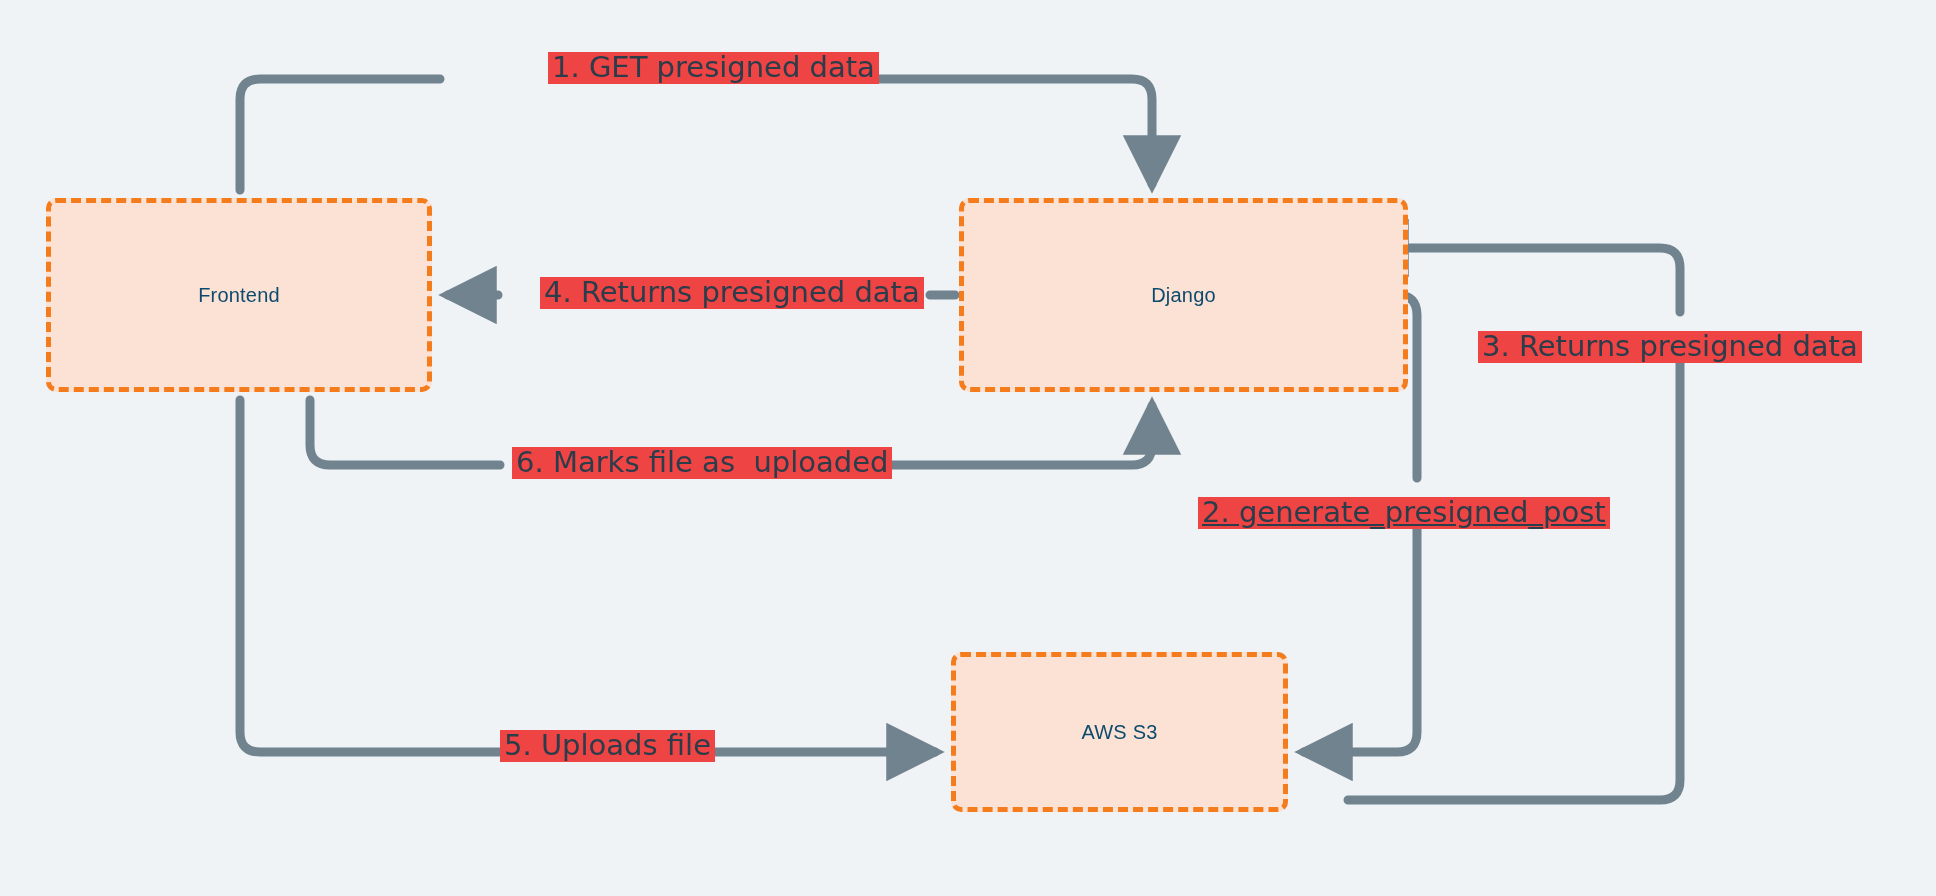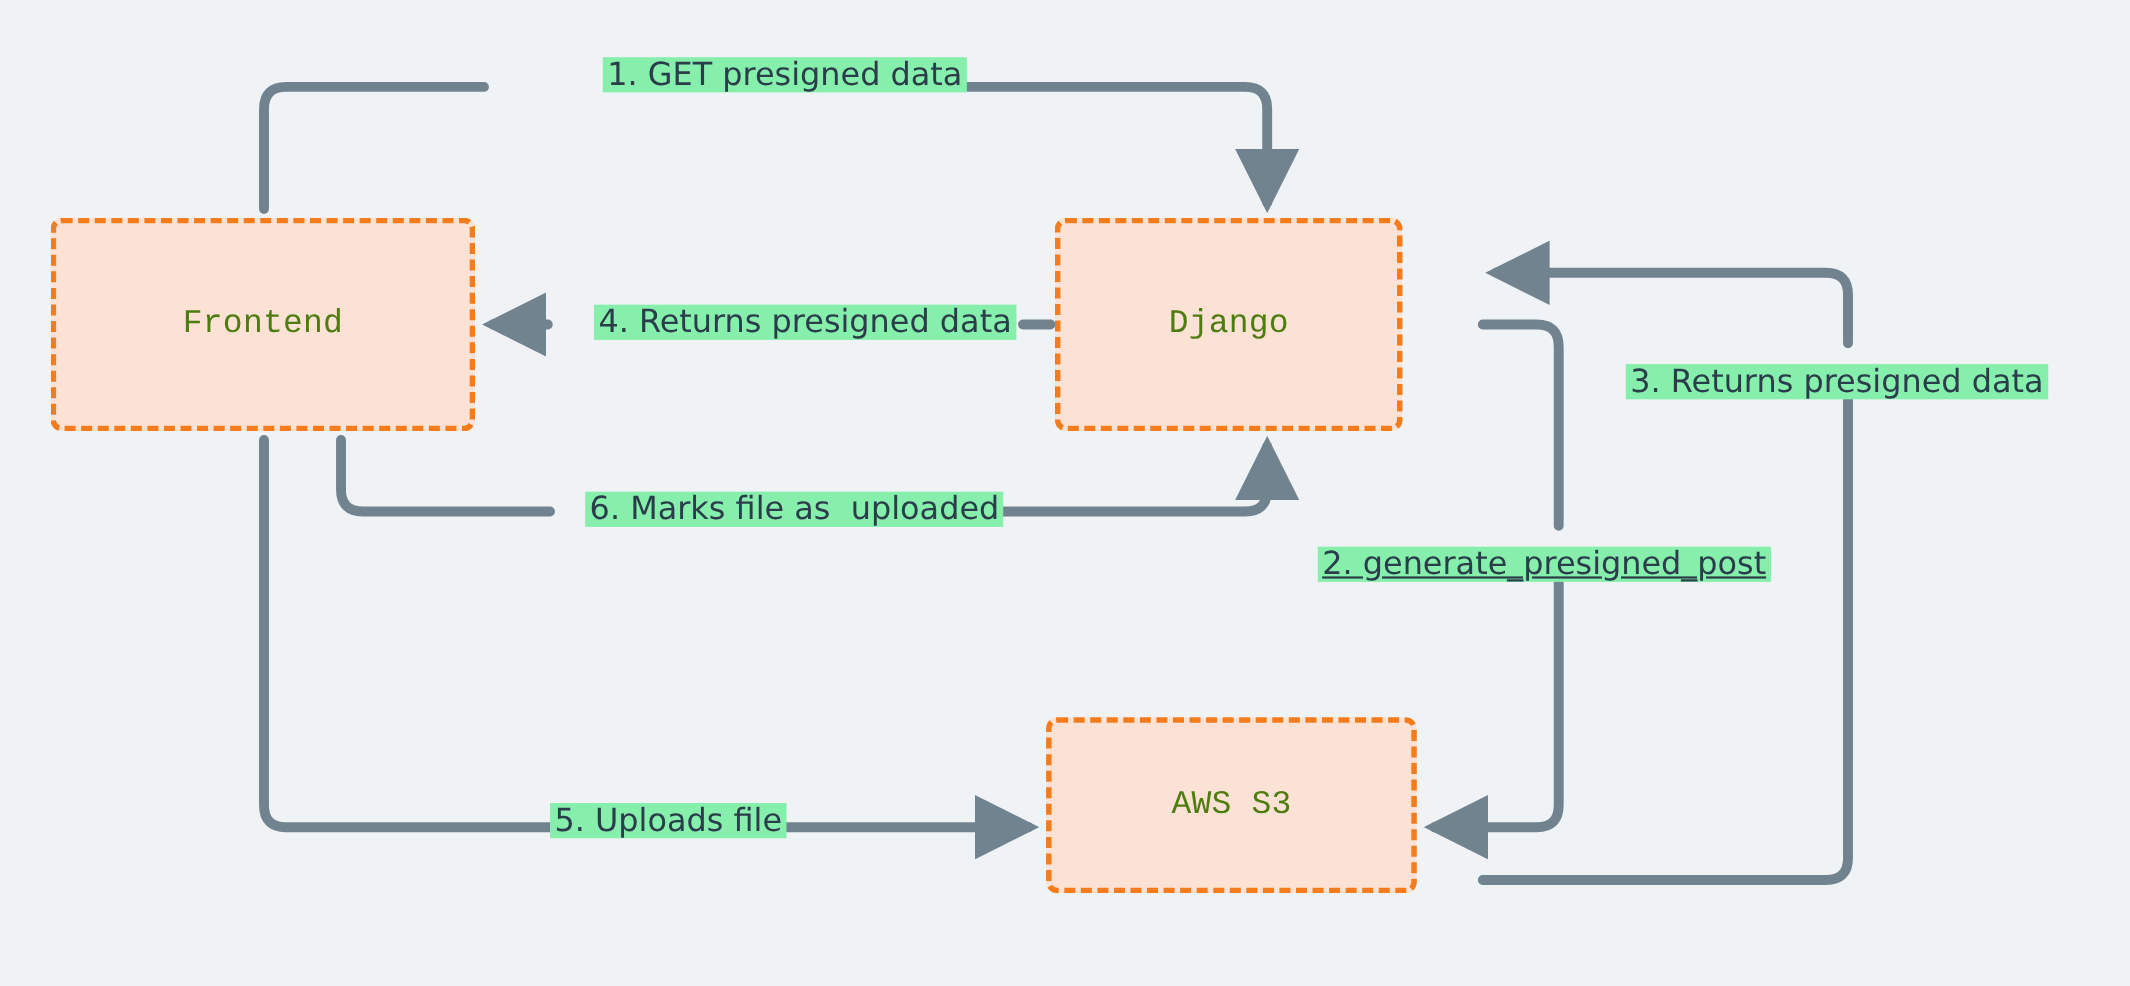--- a/index.html
+++ b/index.html
@@ -28,33 +28,33 @@
     position: absolute;
     box-sizing: border-box;
     background: #fce2d4;
     border: 5px dashed #f47c1c;
     border-radius: 10px;
     display: flex;
     align-items: center;
     justify-content: center;
   }
   .node-label {
-    font-size: 30px;
-    color: #4d7c0f;
-    font-family: Liberation Mono, monospace;
+    font-size: 20px;
+    color: #0c4a6e;
+    font-family: Liberation Sans, sans-serif;
     letter-spacing: 0.2px;
     white-space: pre;
   }
   .edge-label {
     position: absolute;
     font-size: 29px;
     color: #2b3c4b;
     font-family: "DejaVu Sans", "Liberation Sans", sans-serif;
     white-space: pre;
-    background: #86efac;
+    background: #ef4444;
     line-height: 1.1;
     padding: 0 4px;
   }
 </style>
 </head>
 <body>
 
 <div id="canvas">
 
   <svg id="diagram-svg" viewBox="0 0 1936 896">
@@ -74,33 +74,33 @@
 
     <path d="M 240 400 L 240 732 Q 240 752 260 752 L 500 752 M 600 752 L 935 752" fill="none" stroke="#70838f" stroke-width="9" stroke-linecap="round" marker-end="url(#arrowhead)"></path>
 
     <path d="M 310 400 L 310 445 Q 310 465 330 465 L 500 465 M 736 465 L 1132 465 Q 1152 465 1152 445 L 1152 406" fill="none" stroke="#70838f" stroke-width="9" stroke-linecap="round" marker-end="url(#arrowhead)"></path>
   </svg>
 
   <div class="node" style="left:46px; top:198px; width:386px; height:194px;">
     <span class="node-label">Frontend</span>
   </div>
 
-  <div class="node" style="left:959px; top:198px; width:316px; height:194px;">
+  <div class="node" style="left:959px; top:198px; width:449px; height:194px;">
     <span class="node-label">Django</span>
   </div>
 
   <div class="node" style="left:951px; top:652px; width:337px; height:160px;">
     <span class="node-label">AWS S3</span>
   </div>
 
   <div class="edge-label" style="left:548px; top:52px;">1. GET presigned data</div>
 
   <div class="edge-label" style="left:1198px; top:497px;text-decoration:underline;">2. generate_presigned_post</div>
 
   <div class="edge-label" style="left:1478px; top:331px;">3. Returns presigned data</div>
 
   <div class="edge-label" style="left:540px; top:277px;">4. Returns presigned data</div>
 
   <div class="edge-label" style="left:500px; top:730px;">5. Uploads file</div>
 
-  <div class="edge-label" style="left:532px; top:447px;">6. Marks file as  uploaded</div>
+  <div class="edge-label" style="left:512px; top:447px;">6. Marks file as  uploaded</div>
 
 </div>
 
 </body></html>

